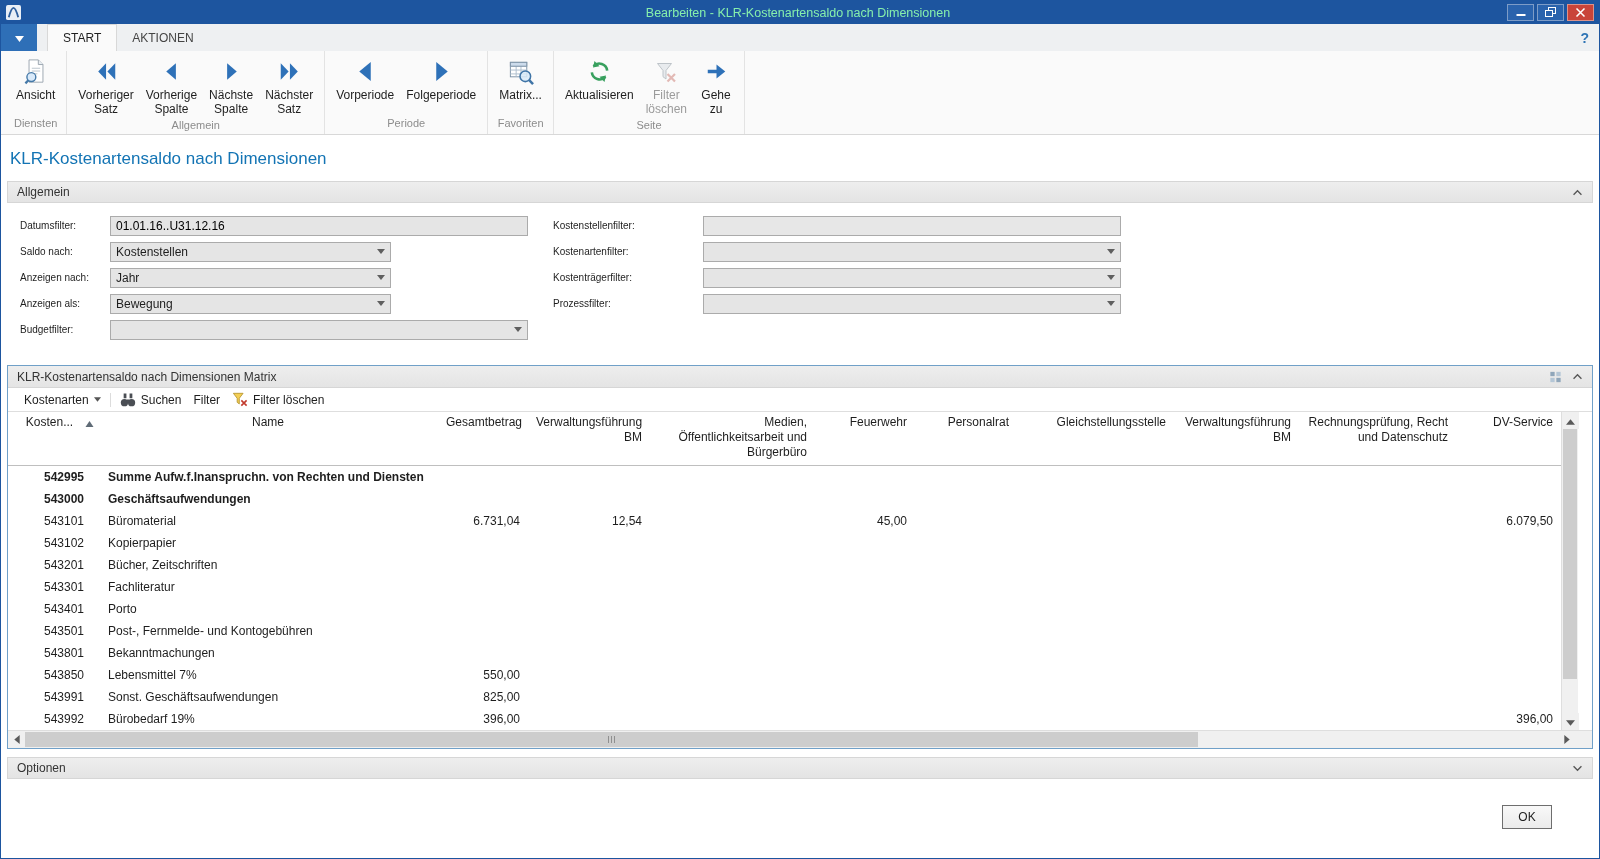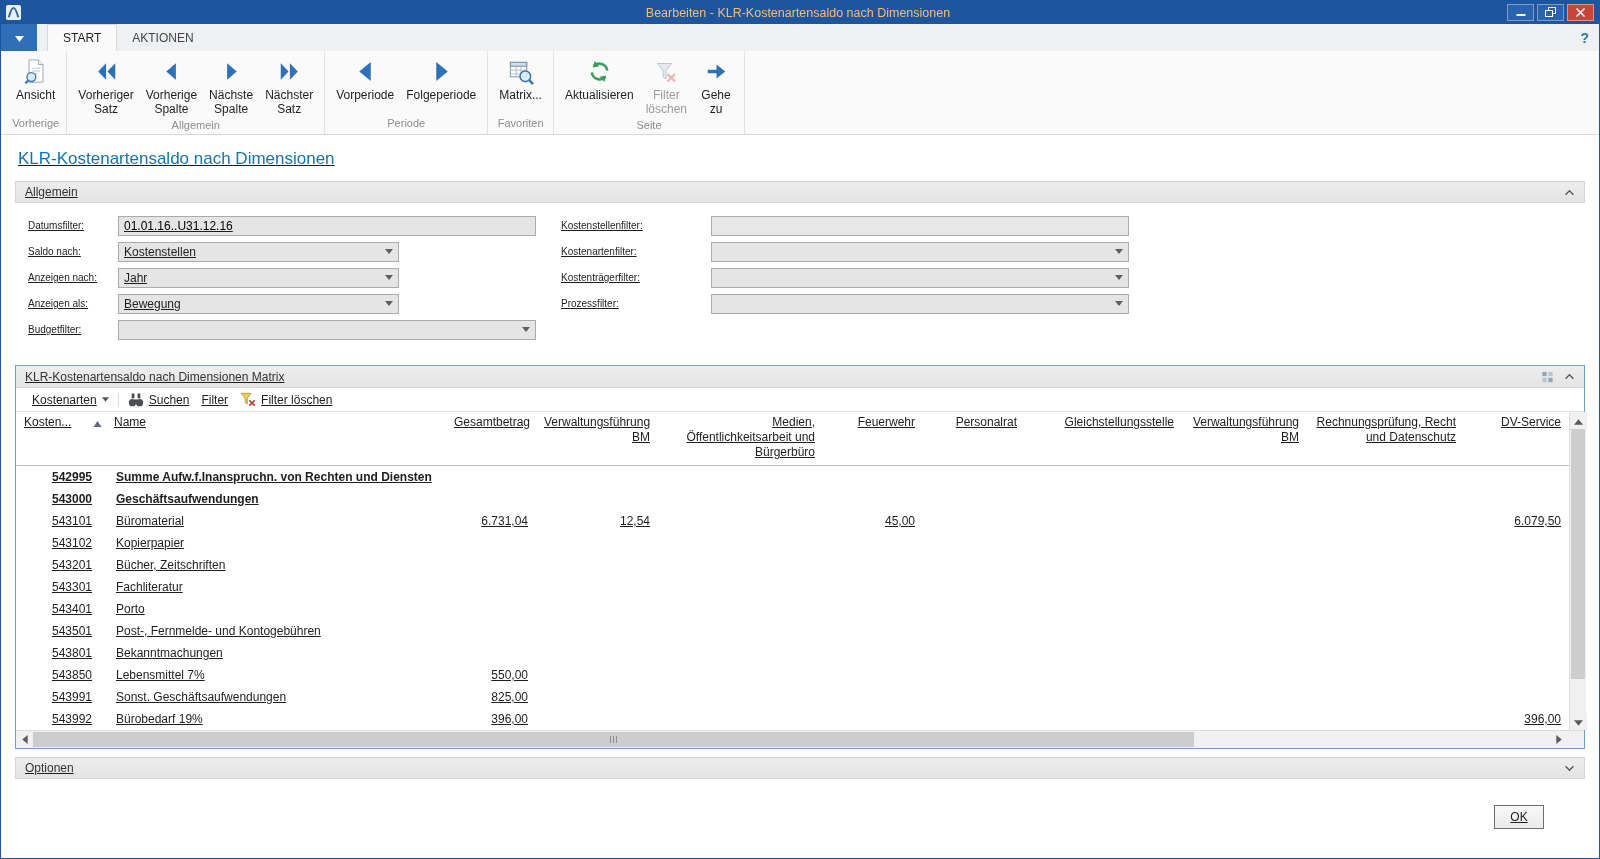--- a/index.html
+++ b/index.html
@@ -4,21 +4,21 @@
 <style>
   * { box-sizing: border-box; margin: 0; padding: 0; }
   html,body { width:1600px; height:859px; overflow:hidden; }
   body { font-family:"Liberation Sans", sans-serif; background:#fff; font-size:12px; color:#1e1e1e; }
 
   .window { width:1600px; height:859px; border:1px solid #1d559f; display:flex; flex-direction:column; background:#fff; }
 
   
   .titlebar { height:23px; background:#1d559f; color:#fff; display:flex; align-items:center; padding:0 5px; position:relative; flex:none; }
   .titlebar .appicon { display:flex; align-items:center; }
-  .titlebar .title { position:absolute; left:0; right:4px; text-align:center; font-size:12.5px; color:#fdba74; pointer-events:none; }
+  .titlebar .title { position:absolute; left:0; right:4px; text-align:center; font-size:12.5px; color:#86efac; pointer-events:none; }
   .wbtns { margin-left:auto; display:flex; gap:3px; z-index:2; }
   .wbtn { width:27px; height:17px; display:flex; align-items:center; justify-content:center; background:#2a63ad; border:1px solid #7d9cc7; cursor:default; }
   .wbtn.close { background:#c9443a; border-color:#dc9289; }
 
   
   .tabrow { height:27px; background:#eef0f2; display:flex; align-items:stretch; flex:none; }
   .appmenu { width:36px; background:#2e6fb7; display:flex; align-items:center; justify-content:center; margin-right:10px; }
   .tabs { display:flex; }
   .tab { padding:0 15px; display:flex; align-items:center; font-size:12px; color:#444; }
   .tab.active { background:#fafafa; border:1px solid #d8d8d8; border-bottom:none; color:#1e1e1e; }
@@ -30,21 +30,21 @@
   .rgroup { display:flex; flex-direction:column; border-right:1px solid #e3e3e3; padding:2px 5px 0; }
   .rbtns { display:flex; align-items:flex-start; flex:1; }
   .rbtn { display:flex; flex-direction:column; align-items:center; padding:3px 6px 0; min-width:46px; }
   .rbtn .icon { height:31px; display:flex; align-items:center; justify-content:center; }
   .rlabel { font-size:12px; line-height:1.2; text-align:center; width:min-content; min-width:100%; white-space:normal; margin-top:1px; }
   .rbtn.disabled .icon { opacity:.75; }
   .rbtn.disabled .rlabel { color:#9b9b9b; }
   .rcap { margin-top:auto; font-size:11px; color:#8c8c8c; text-align:center; padding:2px 0 5px; }
 
   
-  .content { flex:1; background:#fff; padding:0 14px; overflow:hidden;text-decoration:underline; }
+  .content { flex:1; background:#fff; padding:0 6px; overflow:hidden; }
   .page-title { color:#1374b4; font-size:17px; font-weight:400; margin:14px 3px 12px; }
 
   .sec-head { height:22px; background:linear-gradient(#eeeeee,#e4e4e4); border:1px solid #d6d6d6; display:flex; align-items:center; padding:0 9px; font-size:12px; color:#333; }
   .sec-title { flex:1; }
   .sec-head .icon { display:flex; align-items:center; margin-left:10px; }
 
   .gen-body { display:flex; padding:12px 0 14px 13px; }
   .fcol + .fcol { margin-left:25px; }
   .frow { display:flex; align-items:center; height:21px; margin-bottom:5px; }
   .flabel { font-size:10px; flex:none; }
@@ -59,21 +59,21 @@
 
   .mtoolbar { height:24px; display:flex; align-items:center; padding:0 10px; background:#fff; border-bottom:1px solid #dedede; }
   .titem { display:flex; align-items:center; gap:5px; padding:0 6px; height:100%; }
   .titem .icon { display:flex; align-items:center; }
   .tsep { width:1px; height:14px; background:#dcdcdc; margin:0 3px; }
 
   .mtable-wrap { display:flex; background:#fff; }
   table { border-collapse:collapse; table-layout:fixed; width:1553px; font-size:12px; }
   th { font-weight:400; color:#1e1e1e; vertical-align:top; padding:3px 8px 5px; line-height:15px; }
   thead tr { border-bottom:1px solid #bfbfbf; }
-  th.left { text-align:left; }
+  th.left { text-align:center; }
   th.right, td.right { text-align:right; }
   td { height:22px; line-height:22px; padding:0 8px; white-space:nowrap; overflow:hidden; }
   td.code { text-align:right; padding-right:14px; }
   td.name { padding-left:10px; }
   tr.bold td { font-weight:bold; }
   th .sort { float:right; margin:2px -4px 0 2px; }
 
   
   .vscroll { width:17px; background:#f0f0f0; border-left:1px solid #dedede; display:flex; flex-direction:column; flex:none; }
   .sbtn { height:17px; width:17px; display:flex; align-items:center; justify-content:center; background:#f0f0f0; flex:none; }
@@ -146,21 +146,21 @@
                   <path d="M6.5 1.5 h10 l5 5 v19 h-15 Z" fill="#fff" stroke="#98a3ad"></path>
                   <path d="M16.5 1.5 v5 h5" fill="#e9eef2" stroke="#98a3ad"></path>
                   <path d="M9.5 10.5 h9 M9.5 13.5 h9 M9.5 16.5 h6" stroke="#b7c1c9"></path>
                   <circle cx="9" cy="20" r="4.8" fill="#d9eafa" stroke="#4579a8" stroke-width="1.5"></circle>
                   <path d="M5.8 23.4 L2.6 26.8" stroke="#4579a8" stroke-width="2.4"></path>
                 </svg>
               </span>
               <div class="rlabel">Ansicht</div>
             </div>
           </div>
-          <div class="rcap">Vorherige</div>
+          <div class="rcap">Diensten</div>
         </div>
         <div class="rgroup">
           <div class="rbtns">
             <div class="rbtn">
               <span class="icon">
                 <svg width="25" height="21" viewBox="0 0 26 24">
                   <path d="M12.5 2.5 L3.5 12 L12.5 21.5 Z" fill="#2e71b8"></path>
                   <path d="M23 2.5 L14 12 L23 21.5 Z" fill="#2e71b8"></path>
                 </svg>
               </span>

